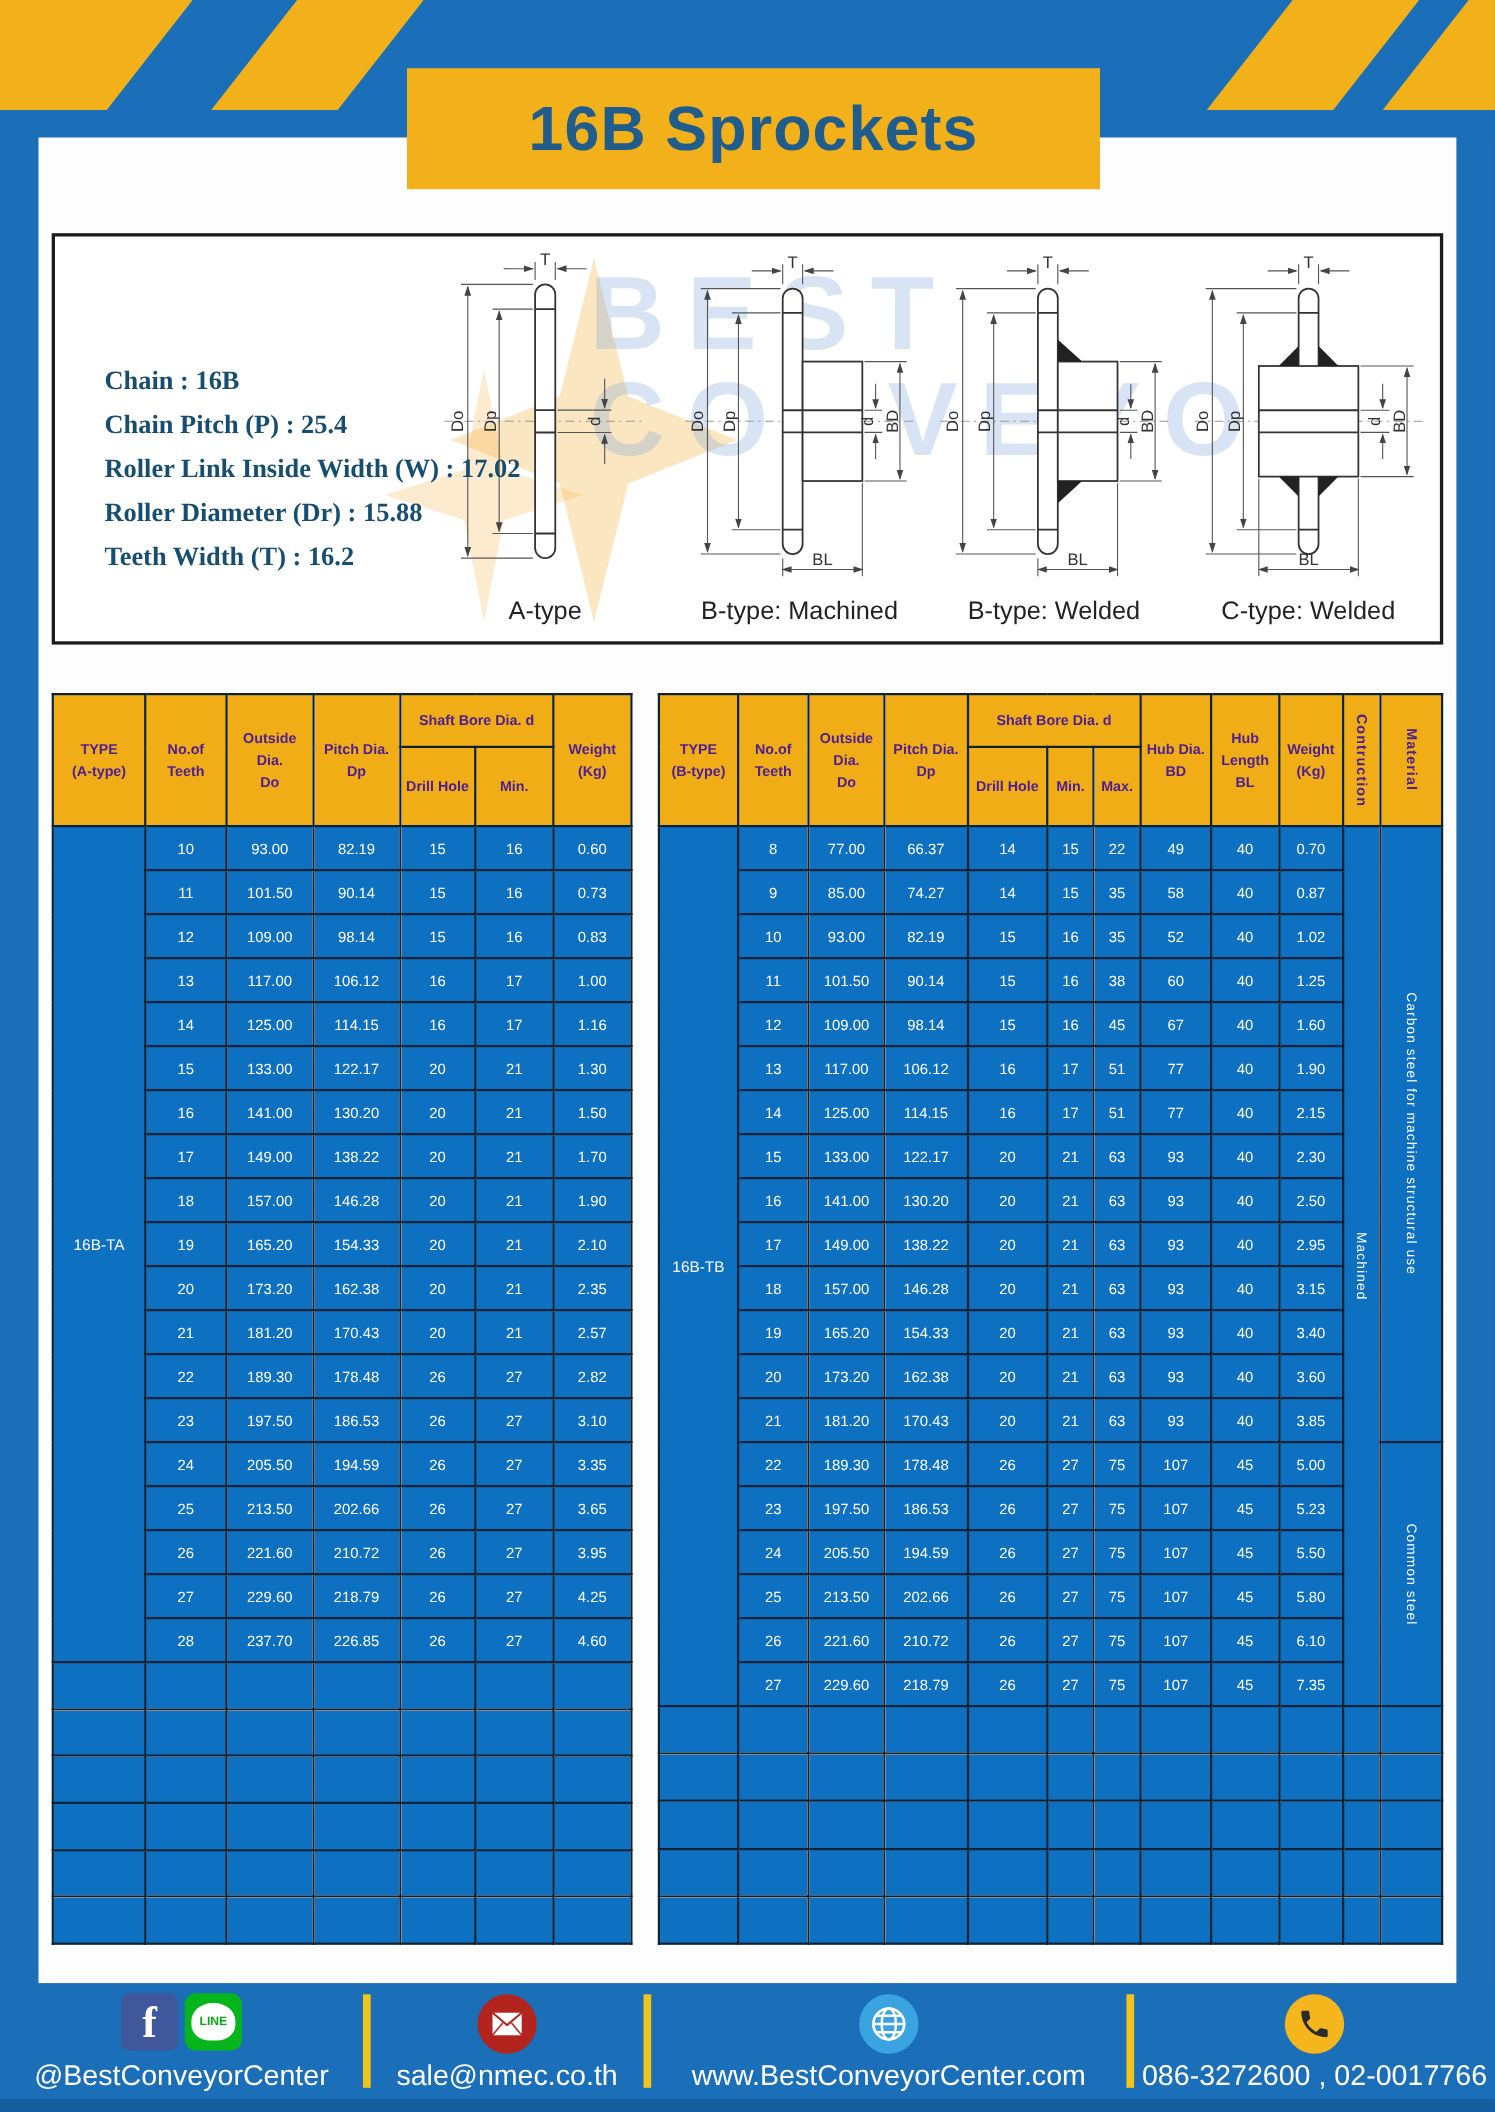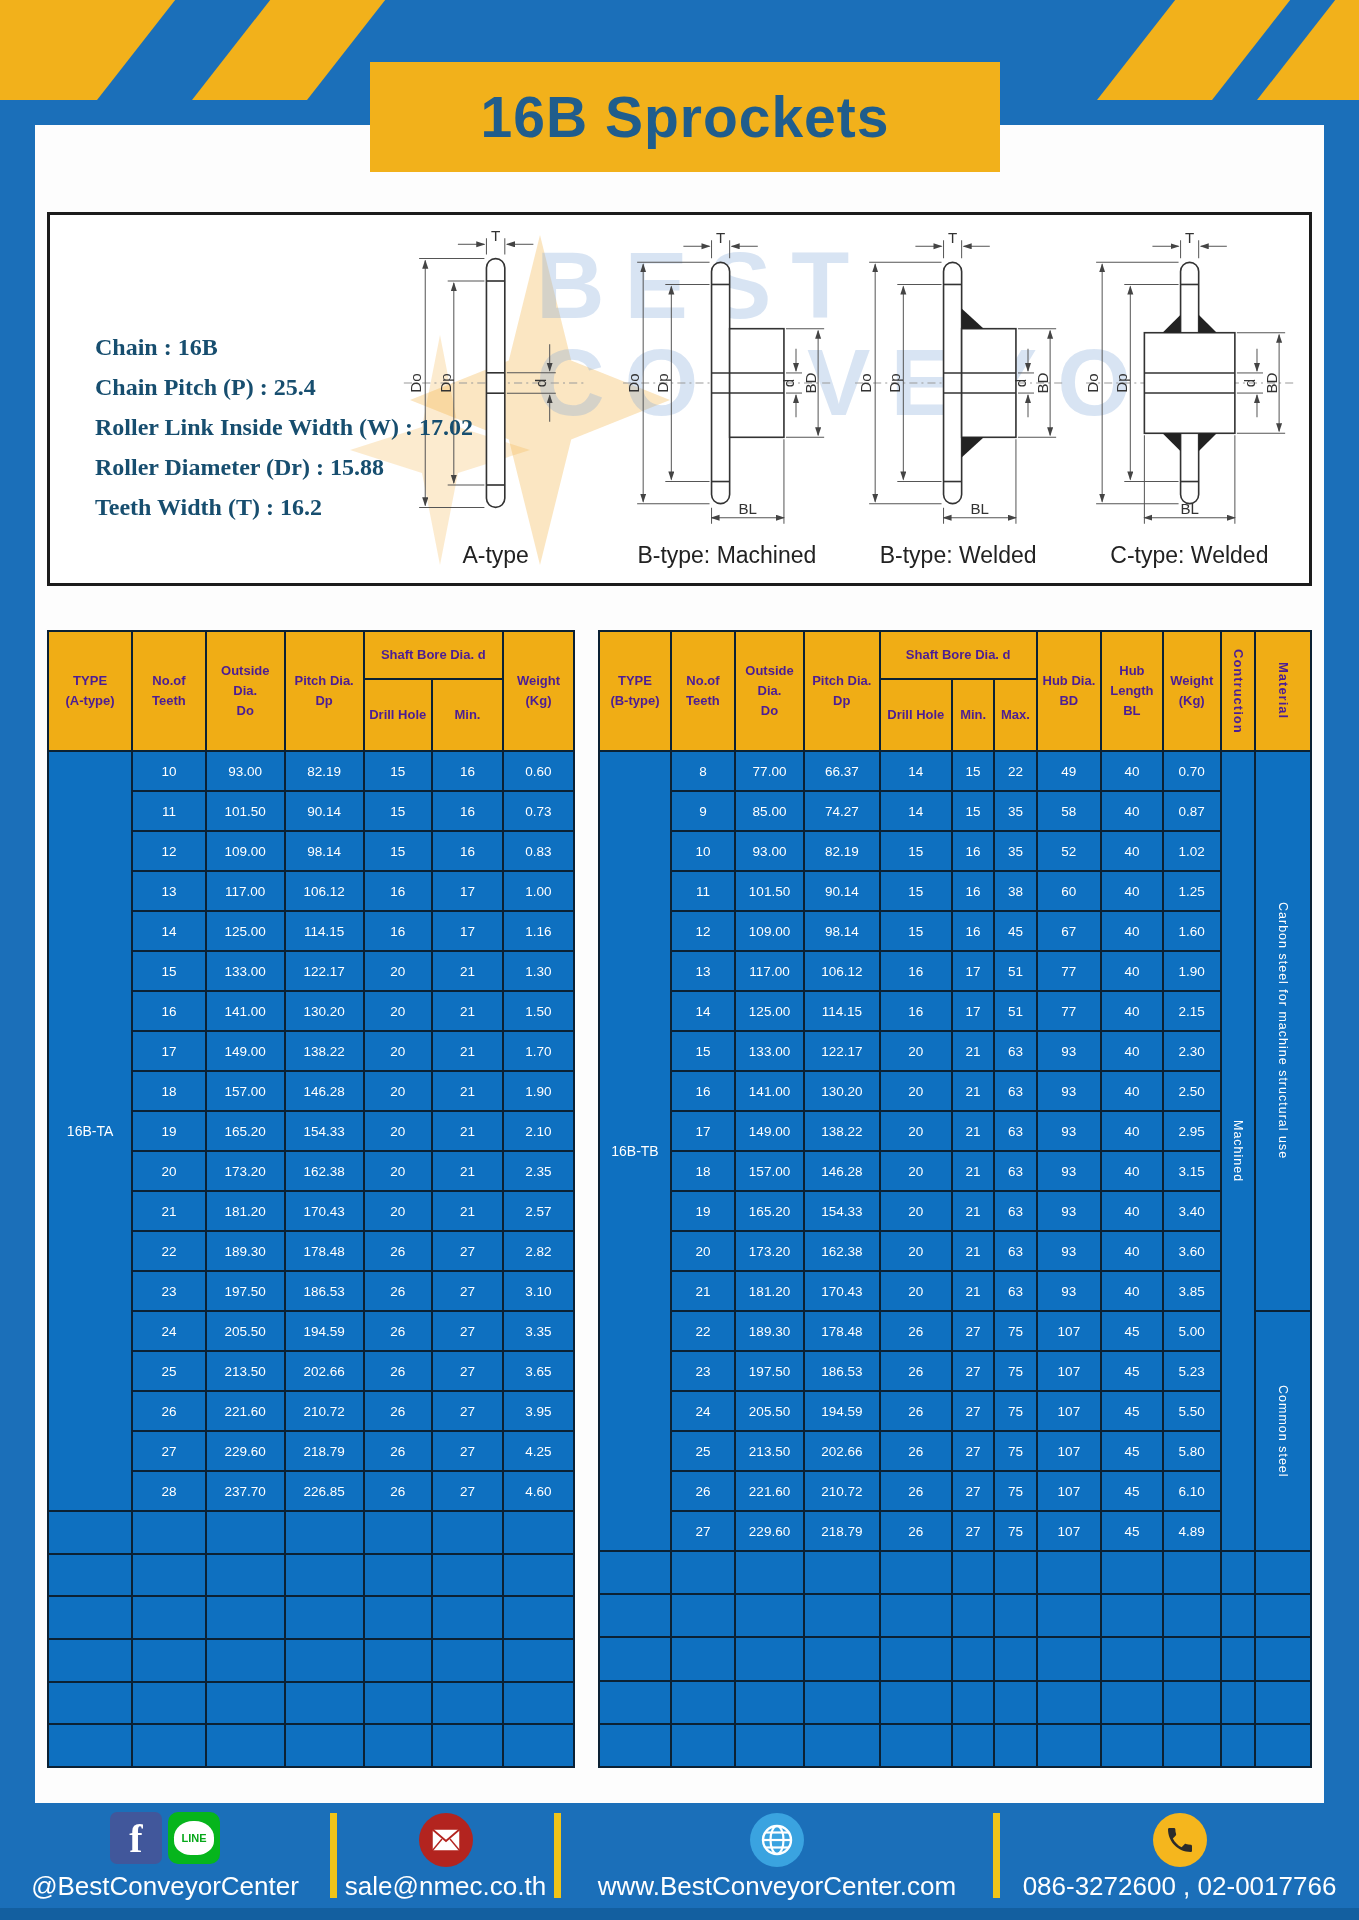--- a/index.html
+++ b/index.html
@@ -48,21 +48,21 @@
   tr.hdr2 { height:72px; }
   tr.data-row { height:40px; }
   .type-cell { font-size:14px; }
   .vert { writing-mode:vertical-rl; letter-spacing:1px; }
   td.vert { font-size:12.5px; }
   th.vert { font-size:13px; }
 
   
   .footer { position:absolute; left:0; top:1803px; width:1359px; height:105px; background:#1b6fb9; display:flex; align-items:stretch; }
   .fgroup { display:flex; flex-direction:column; align-items:center; justify-content:flex-end; padding-bottom:6px; gap:4px; }
-  .fg1 { width:330px; } .fg2 { width:217px; } .fg3 { width:432px; } .fg4 { flex:1; }
+  .fg1 { width:330px; } .fg2 { width:248px; } .fg3 { width:432px; } .fg4 { flex:1; }
   .fdivider { width:7px; background:#f0c419; margin:10px 0; }
   .ficons { display:flex; gap:6px; align-items:center; height:58px; }
   .flabel { color:#fff; font-weight:normal; font-size:26px; white-space:nowrap; }
   .fb-icon { width:52px; height:52px; background:#41579b; border-radius:7px; display:flex; align-items:center; justify-content:center; color:#fff; font-size:40px; font-weight:bold; font-family:"Liberation Serif",serif; }
   .line-icon { width:52px; height:52px; background:#06b51c; border-radius:10px; display:flex; align-items:center; justify-content:center;text-align:center; }
   .line-bubble { width:40px; height:34px; background:#fff; border-radius:48% 48% 42% 42%; display:flex; align-items:center; justify-content:center; color:#07a81a; font-size:11px; font-weight:bold; }
   .circle-icon { width:54px; height:54px; border-radius:50%; display:flex; align-items:center; justify-content:center; }
   .mail-bg { background:#b3241f; } .globe-bg { background:#3aa3e0; } .phone-bg { background:#f5b61d; }
   .bottom-strip { position:absolute; left:0; top:1908px; width:1359px; height:12px; background:#135fa0; }
 </style>
@@ -765,21 +765,21 @@
           </tr>
           <tr class="data-row">
             <td>27</td>
             <td>229.60</td>
             <td>218.79</td>
             <td>26</td>
             <td>27</td>
             <td>75</td>
             <td>107</td>
             <td>45</td>
-            <td>4.89</td>
+            <td>7.35</td>
           </tr>
           <tr class="empty-row">
             <td></td>
             <td></td>
             <td></td>
             <td></td>
             <td></td>
             <td></td>
             <td></td>
             <td></td>

